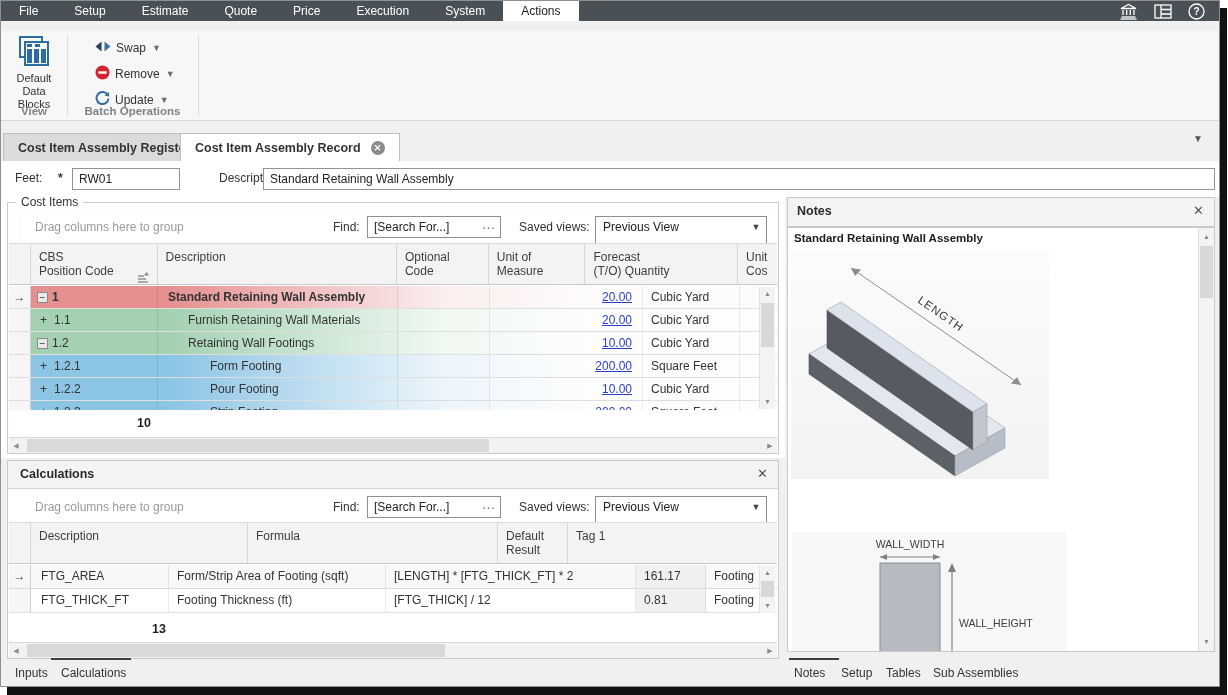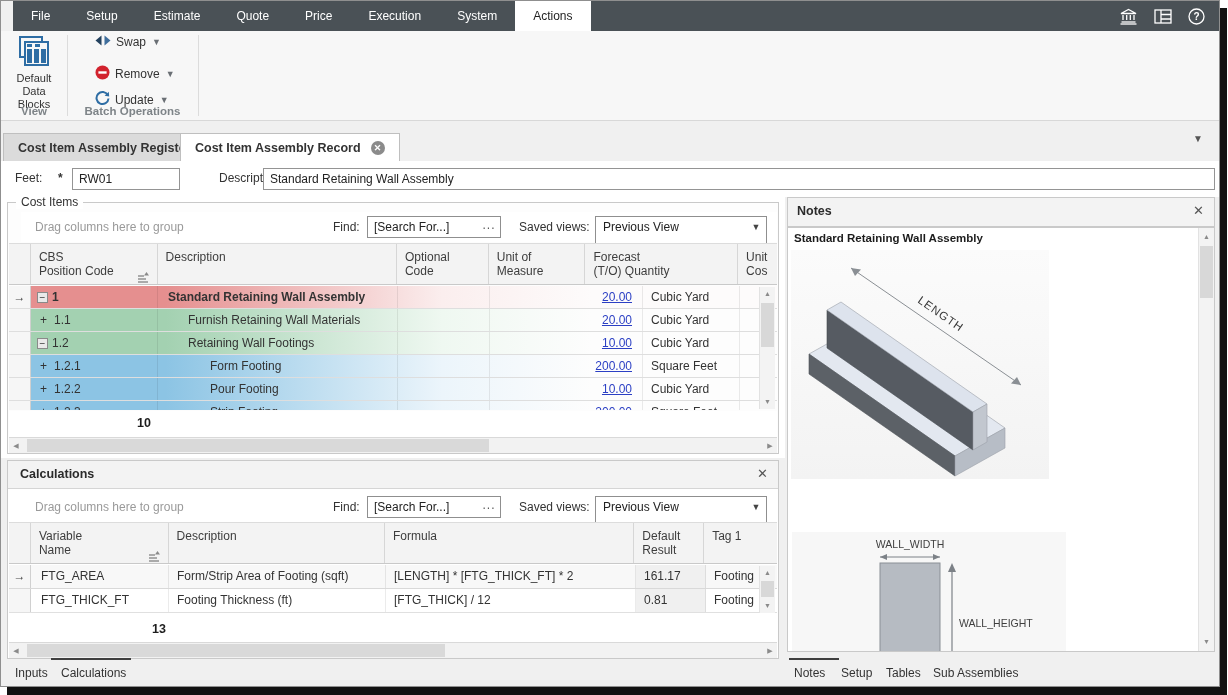--- a/index.html
+++ b/index.html
@@ -1,21 +1,21 @@
 <!DOCTYPE html>
 <html><head>
 <meta charset="utf-8">
 <style>
   html,body{margin:0;padding:0;background:#fff;width:1228px;height:695px;overflow:hidden;
     font-family:"Liberation Sans",sans-serif;font-size:12px;color:#333;}
   *{box-sizing:border-box;}
   #window{position:absolute;left:0;top:0;width:1220px;height:687px;background:#f0f0f0;
     border:1px solid #8f8f8f;box-shadow:7px 8px 0 #121212;}
   
-  #menubar{position:absolute;left:12px;top:0;right:0;height:30px;background:#4a5156;display:flex;align-items:stretch;}
+  #menubar{position:absolute;left:0;top:0;right:0;height:20px;background:#4a5156;display:flex;align-items:stretch;}
   .m-item{color:#fff;display:flex;align-items:center;padding:0 18px;cursor:default;font-size:12px;}
   .m-item.active{background:#fff;color:#1e1e1e;}
   #menubar-right{margin-left:auto;display:flex;align-items:center;gap:16px;padding-right:14px;}
   #menubar-right svg{display:block;}
   
   #ribbon{position:absolute;left:0;top:30px;right:0;height:90px;background:#f7f7f7;border-bottom:1px solid #d8d8d8;}
   .rsep{position:absolute;top:4px;bottom:4px;width:1px;background:#dcdcdc;}
   .rgroup-label{position:absolute;bottom:3px;left:0;right:0;text-align:center;font-weight:bold;color:#7e8488;font-size:11.5px;}
   #grp-view{position:absolute;left:0;top:0;width:66px;height:100%;}
   #btn-ddb{position:absolute;left:5px;top:4px;width:56px;height:62px;text-align:center;cursor:pointer;}
@@ -156,21 +156,21 @@
             <rect x="8" y="7" width="23" height="23" fill="none" stroke="#2e6da4" stroke-width="2"></rect>
             </svg>
         </span>
         <div class="lbl" style="white-space:pre-line;">Default
 Data Blocks</div>
       </div>
       <div class="rgroup-label">View</div>
     </div>
     <div class="rsep" style="left:66px;"></div>
     <div id="grp-batch">
-      <div class="rsmall" style="top:0;align-items:center;">
+      <div class="rsmall" style="top:6px;align-items:center;">
         <span>
           <svg width="16" height="11" viewBox="0 0 16 11">
               <path d="M6.5 0.5 V10.5 L0.5 5.5 Z" fill="#24425f"></path>
               <path d="M9.5 0.5 V10.5 L15.5 5.5 Z" fill="#3f6e9c"></path>
             </svg>
         </span>
         <span>Swap</span>
         <span class="caret">▼</span>
       </div>
       <div class="rsmall" style="top:32px;">
@@ -366,33 +366,20 @@
           <span class="dots">...</span>
         </div>
         <span class="sv-lbl">Saved views:</span>
         <div class="selbox">
           <span class="sv">Previous View</span>
           <span class="caret">▼</span>
         </div>
       </div>
       <div class="ghead" style="top:61px;">
         <div class="hc" style="width:22px;padding:0;"></div>
-        <div class="hc" style="width:138px;"><span>Variable
-Name</span>
-          <span class="sorticon">
-            <svg width="12" height="12" viewBox="0 0 12 12">
-                <g stroke="#8a8a8a" stroke-width="1.4">
-                  <path d="M1 4 H7"></path>
-                  <path d="M1 7 H9"></path>
-                  <path d="M1 10 H11"></path>
-                </g>
-                <path d="M9.5 0 L12 3.5 L7 3.5 Z" fill="#8a8a8a"></path>
-              </svg>
-          </span>
-        </div>
         <div class="hc" style="width:217px;">Description</div>
         <div class="hc" style="width:250px;">Formula</div>
         <div class="hc" style="width:70px;">Default
 Result</div>
         <div class="hc" style="width:73px;border-right:none;">Tag 1</div>
       </div>
       <div class="growz" style="top:104px;height:49px;">
         <div class="grow" style="height:24px;background:#f8f8f8;">
           <div class="ind">→</div>
           <div class="body">

